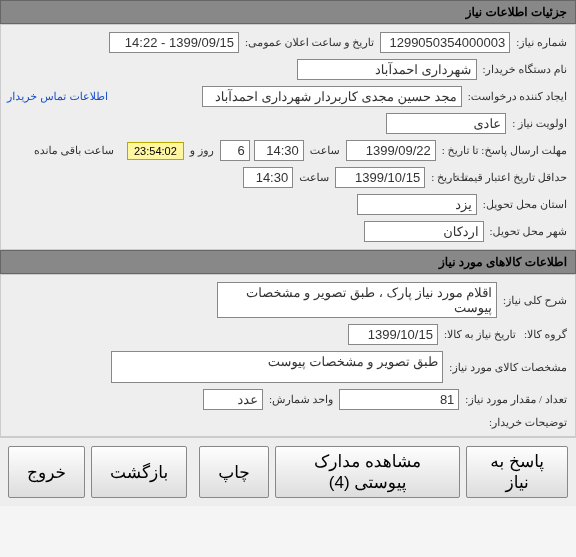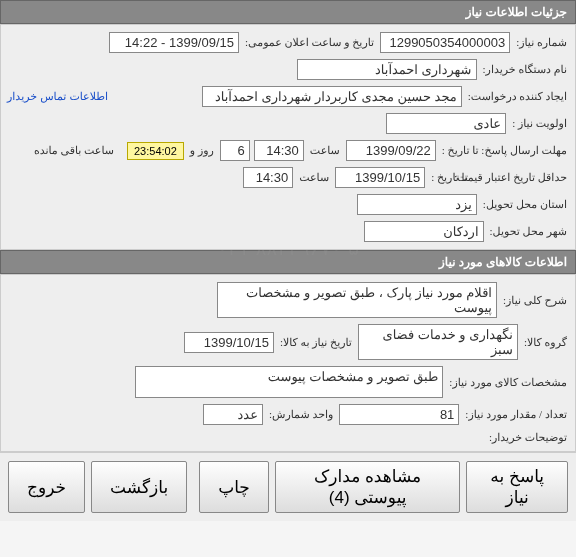--- a/index.html
+++ b/index.html
@@ -18,21 +18,21 @@
   transform: translate(-50%, -50%);
   font-size: 20px;
   color: rgba(150,150,150,0.25);
   text-align: center;
   pointer-events: none;
   z-index: 0;
   line-height: 2;
 }
 .section-header {
   background: #888;
-  color: #ffffff;
+  color: #000000;
   padding: 4px 8px;
   font-size: 12px;
   font-weight: bold;
   border: 1px solid #666;
 }
 .section-body {
   background: #eee;
   border: 1px solid #ccc;
   padding: 4px;
   position: relative;
@@ -162,28 +162,27 @@
 <div class="section-header">اطلاعات کالاهای مورد نیاز</div>
 <div class="section-body">
 
   <div class="row">
     <span class="label">شرح کلی نیاز:</span>
     <span class="field ro" style="width:280px">اقلام مورد نیاز پارک ، طبق تصویر و مشخصات پیوست</span>
   </div>
 
   <div class="row">
     <span class="label">گروه کالا:</span>
-    <span class="field ro" style="width:160px">نگهداری و خدمات فضای سبز</span>
     <span class="label">تاریخ نیاز به کالا:</span>
     <span class="field ro med">1399/10/15</span>
   </div>
 
   <div class="row">
     <span class="label">مشخصات کالای مورد نیاز:</span>
-    <span class="field ro" style="width:308px;height:32px;align-items:flex-start">طبق تصویر و مشخصات پیوست</span>
+    <span class="field ro" style="width:332px;height:32px;align-items:flex-start">طبق تصویر و مشخصات پیوست</span>
   </div>
 
   <div class="row">
     <span class="label">تعداد / مقدار مورد نیاز:</span>
     <span class="field ro" style="width:120px">81</span>
     <span class="label">واحد شمارش:</span>
     <span class="field ro" style="width:60px">عدد</span>
   </div>
 
   <div class="row">

